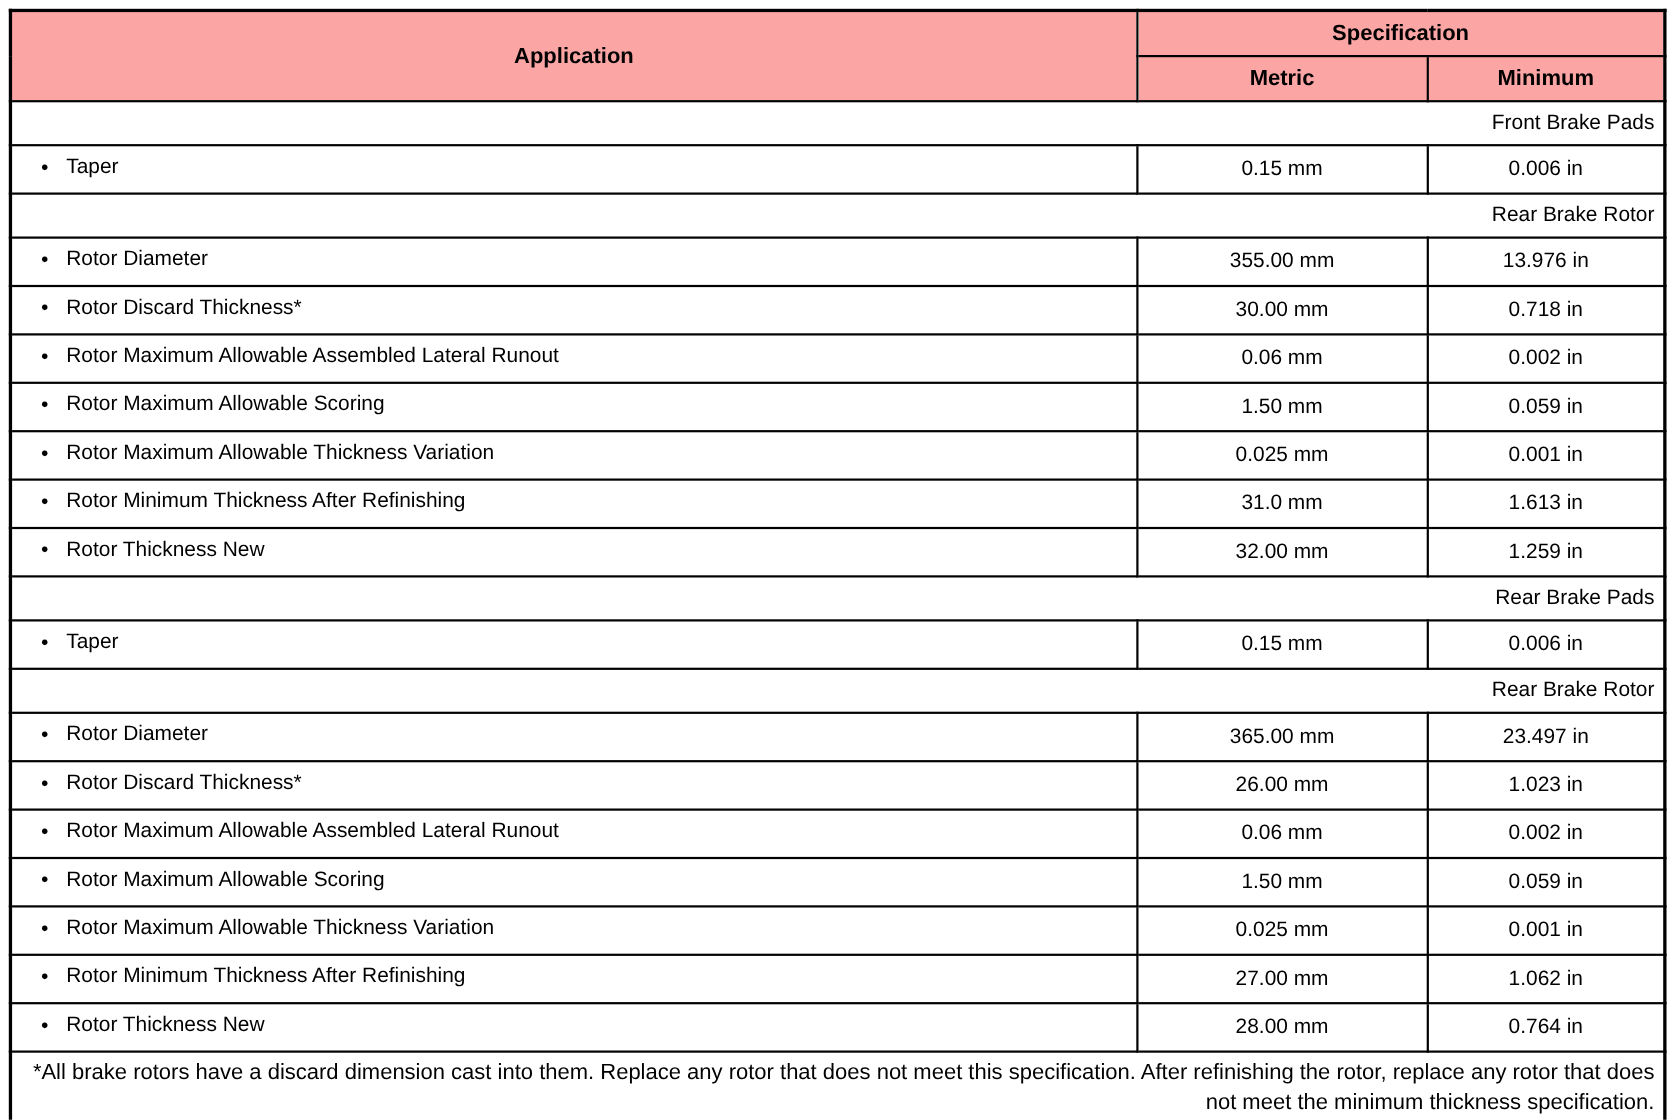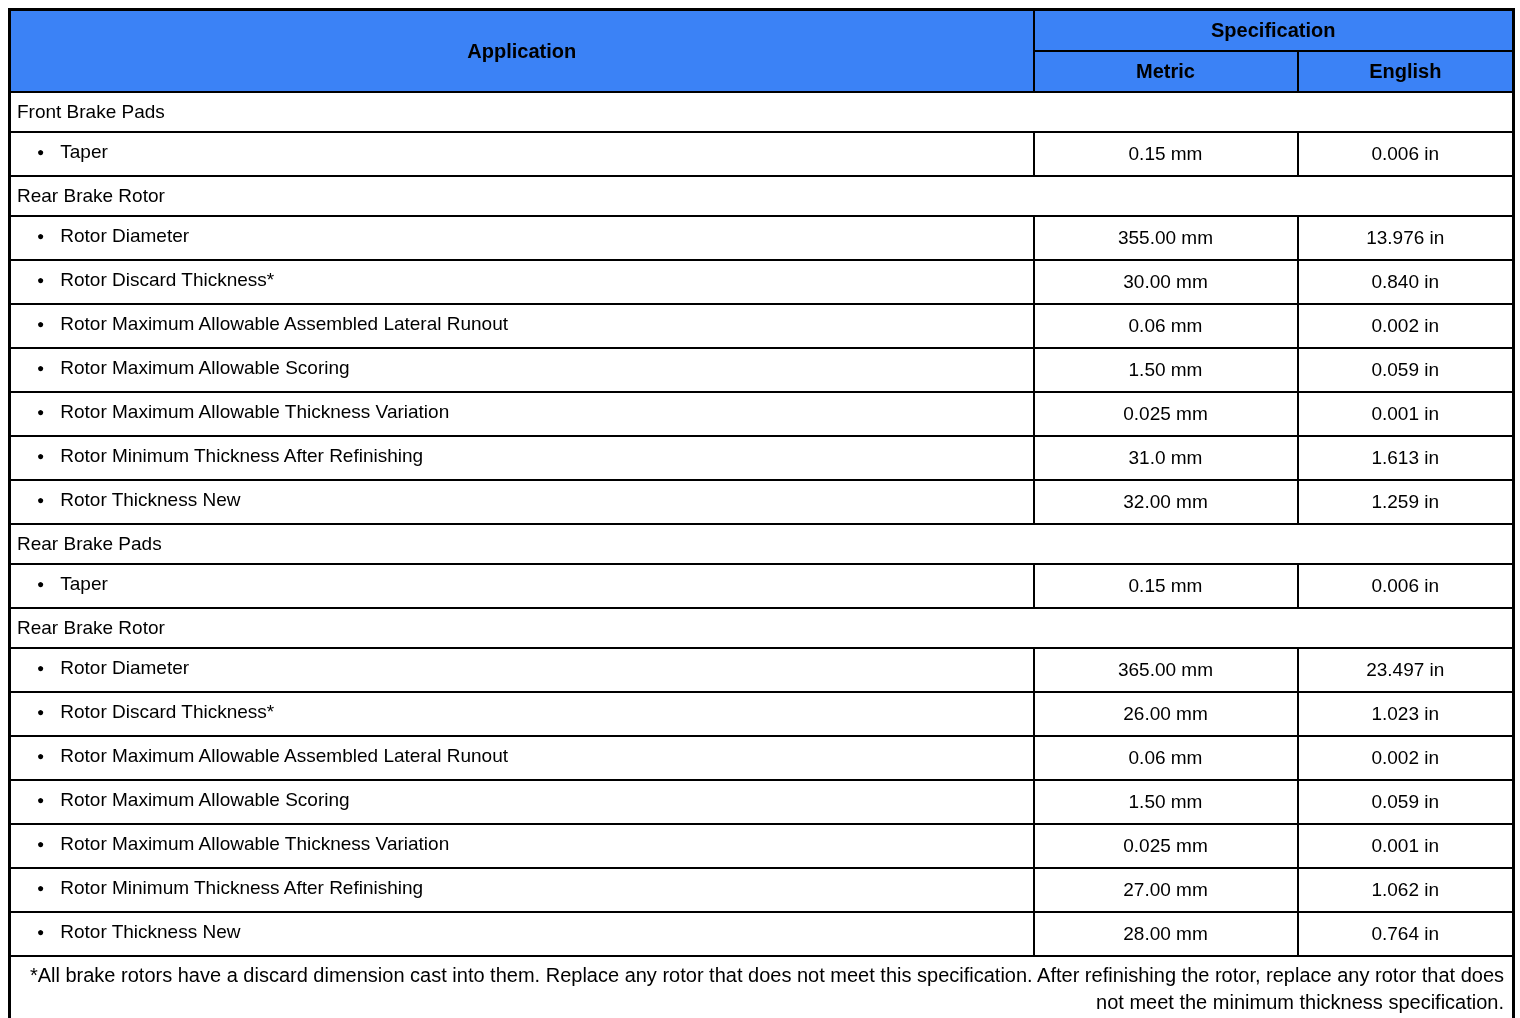--- a/index.html
+++ b/index.html
@@ -29,24 +29,24 @@
     color: #000000;
     box-sizing: border-box;
     overflow: hidden;
     white-space: nowrap;
   }
   .spec-table th {
     font-weight: bold;
     text-align: center;
     padding: 8px 6px;
     font-size: 20px;
-    background: #3b82f6;
+    background: #fca5a5;
   }
   td.section-cell {
-    text-align: left;
+    text-align: right;
     padding: 8px 8px 8px 6px;
     font-weight: normal;
   }
   td.item-cell {
     text-align: left;
     padding: 8px 8px 12px 26px;
   }
   td.value-cell {
     text-align: center;
     padding: 8px 18px;
@@ -75,21 +75,21 @@
       <col style="width:264px">
       <col style="width:216px">
     </colgroup>
     <thead>
       <tr>
         <th rowspan="2">Application</th>
         <th colspan="2">Specification</th>
       </tr>
       <tr>
         <th>Metric</th>
-        <th>English</th>
+        <th>Minimum</th>
       </tr>
     </thead>
     <tbody>
         <tr>
           <td colspan="3" class="section-cell">Front Brake Pads</td>
         </tr>
         <tr>
           <td class="item-cell"><span class="bullet">●</span><span>Taper</span></td>
           <td class="value-cell">0.15 mm</td>
           <td class="value-cell">0.006 in</td>
@@ -98,21 +98,21 @@
           <td colspan="3" class="section-cell">Rear Brake Rotor</td>
         </tr>
         <tr>
           <td class="item-cell"><span class="bullet">●</span><span>Rotor Diameter</span></td>
           <td class="value-cell">355.00 mm</td>
           <td class="value-cell">13.976 in</td>
         </tr>
         <tr>
           <td class="item-cell"><span class="bullet">●</span><span>Rotor Discard Thickness*</span></td>
           <td class="value-cell">30.00 mm</td>
-          <td class="value-cell">0.840 in</td>
+          <td class="value-cell">0.718 in</td>
         </tr>
         <tr>
           <td class="item-cell"><span class="bullet">●</span><span>Rotor Maximum Allowable Assembled Lateral Runout</span></td>
           <td class="value-cell">0.06 mm</td>
           <td class="value-cell">0.002 in</td>
         </tr>
         <tr>
           <td class="item-cell"><span class="bullet">●</span><span>Rotor Maximum Allowable Scoring</span></td>
           <td class="value-cell">1.50 mm</td>
           <td class="value-cell">0.059 in</td>

